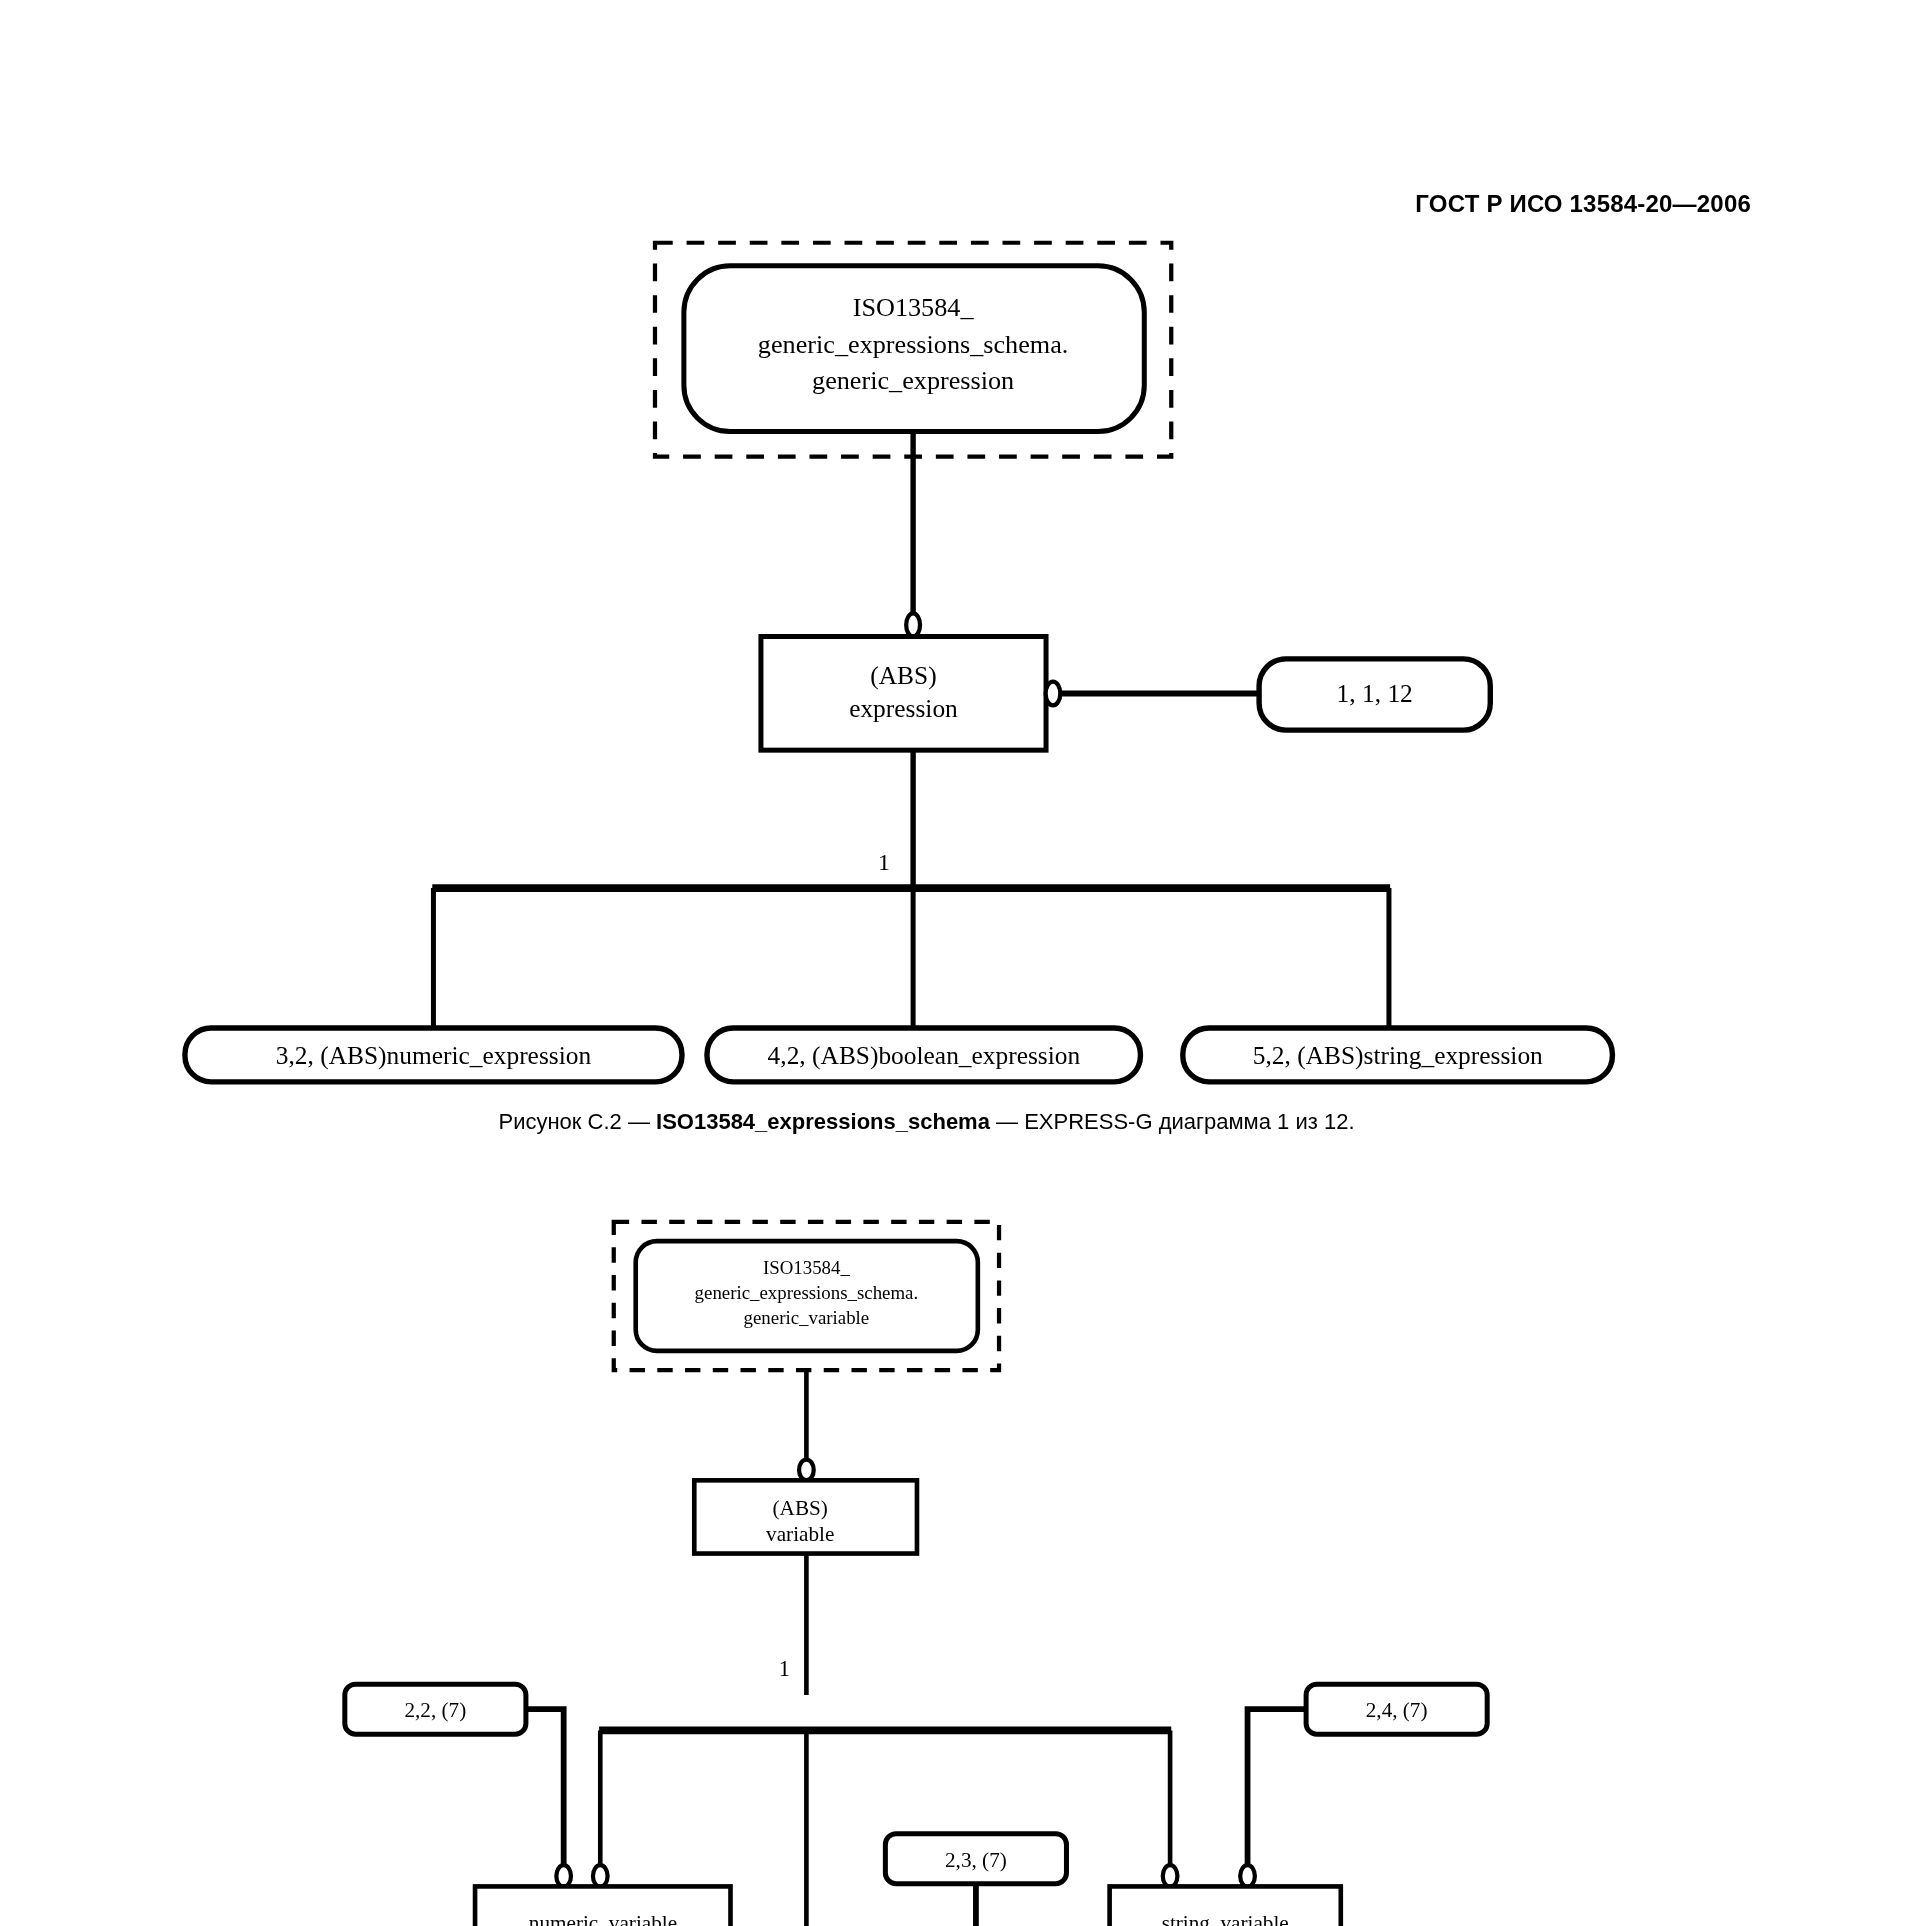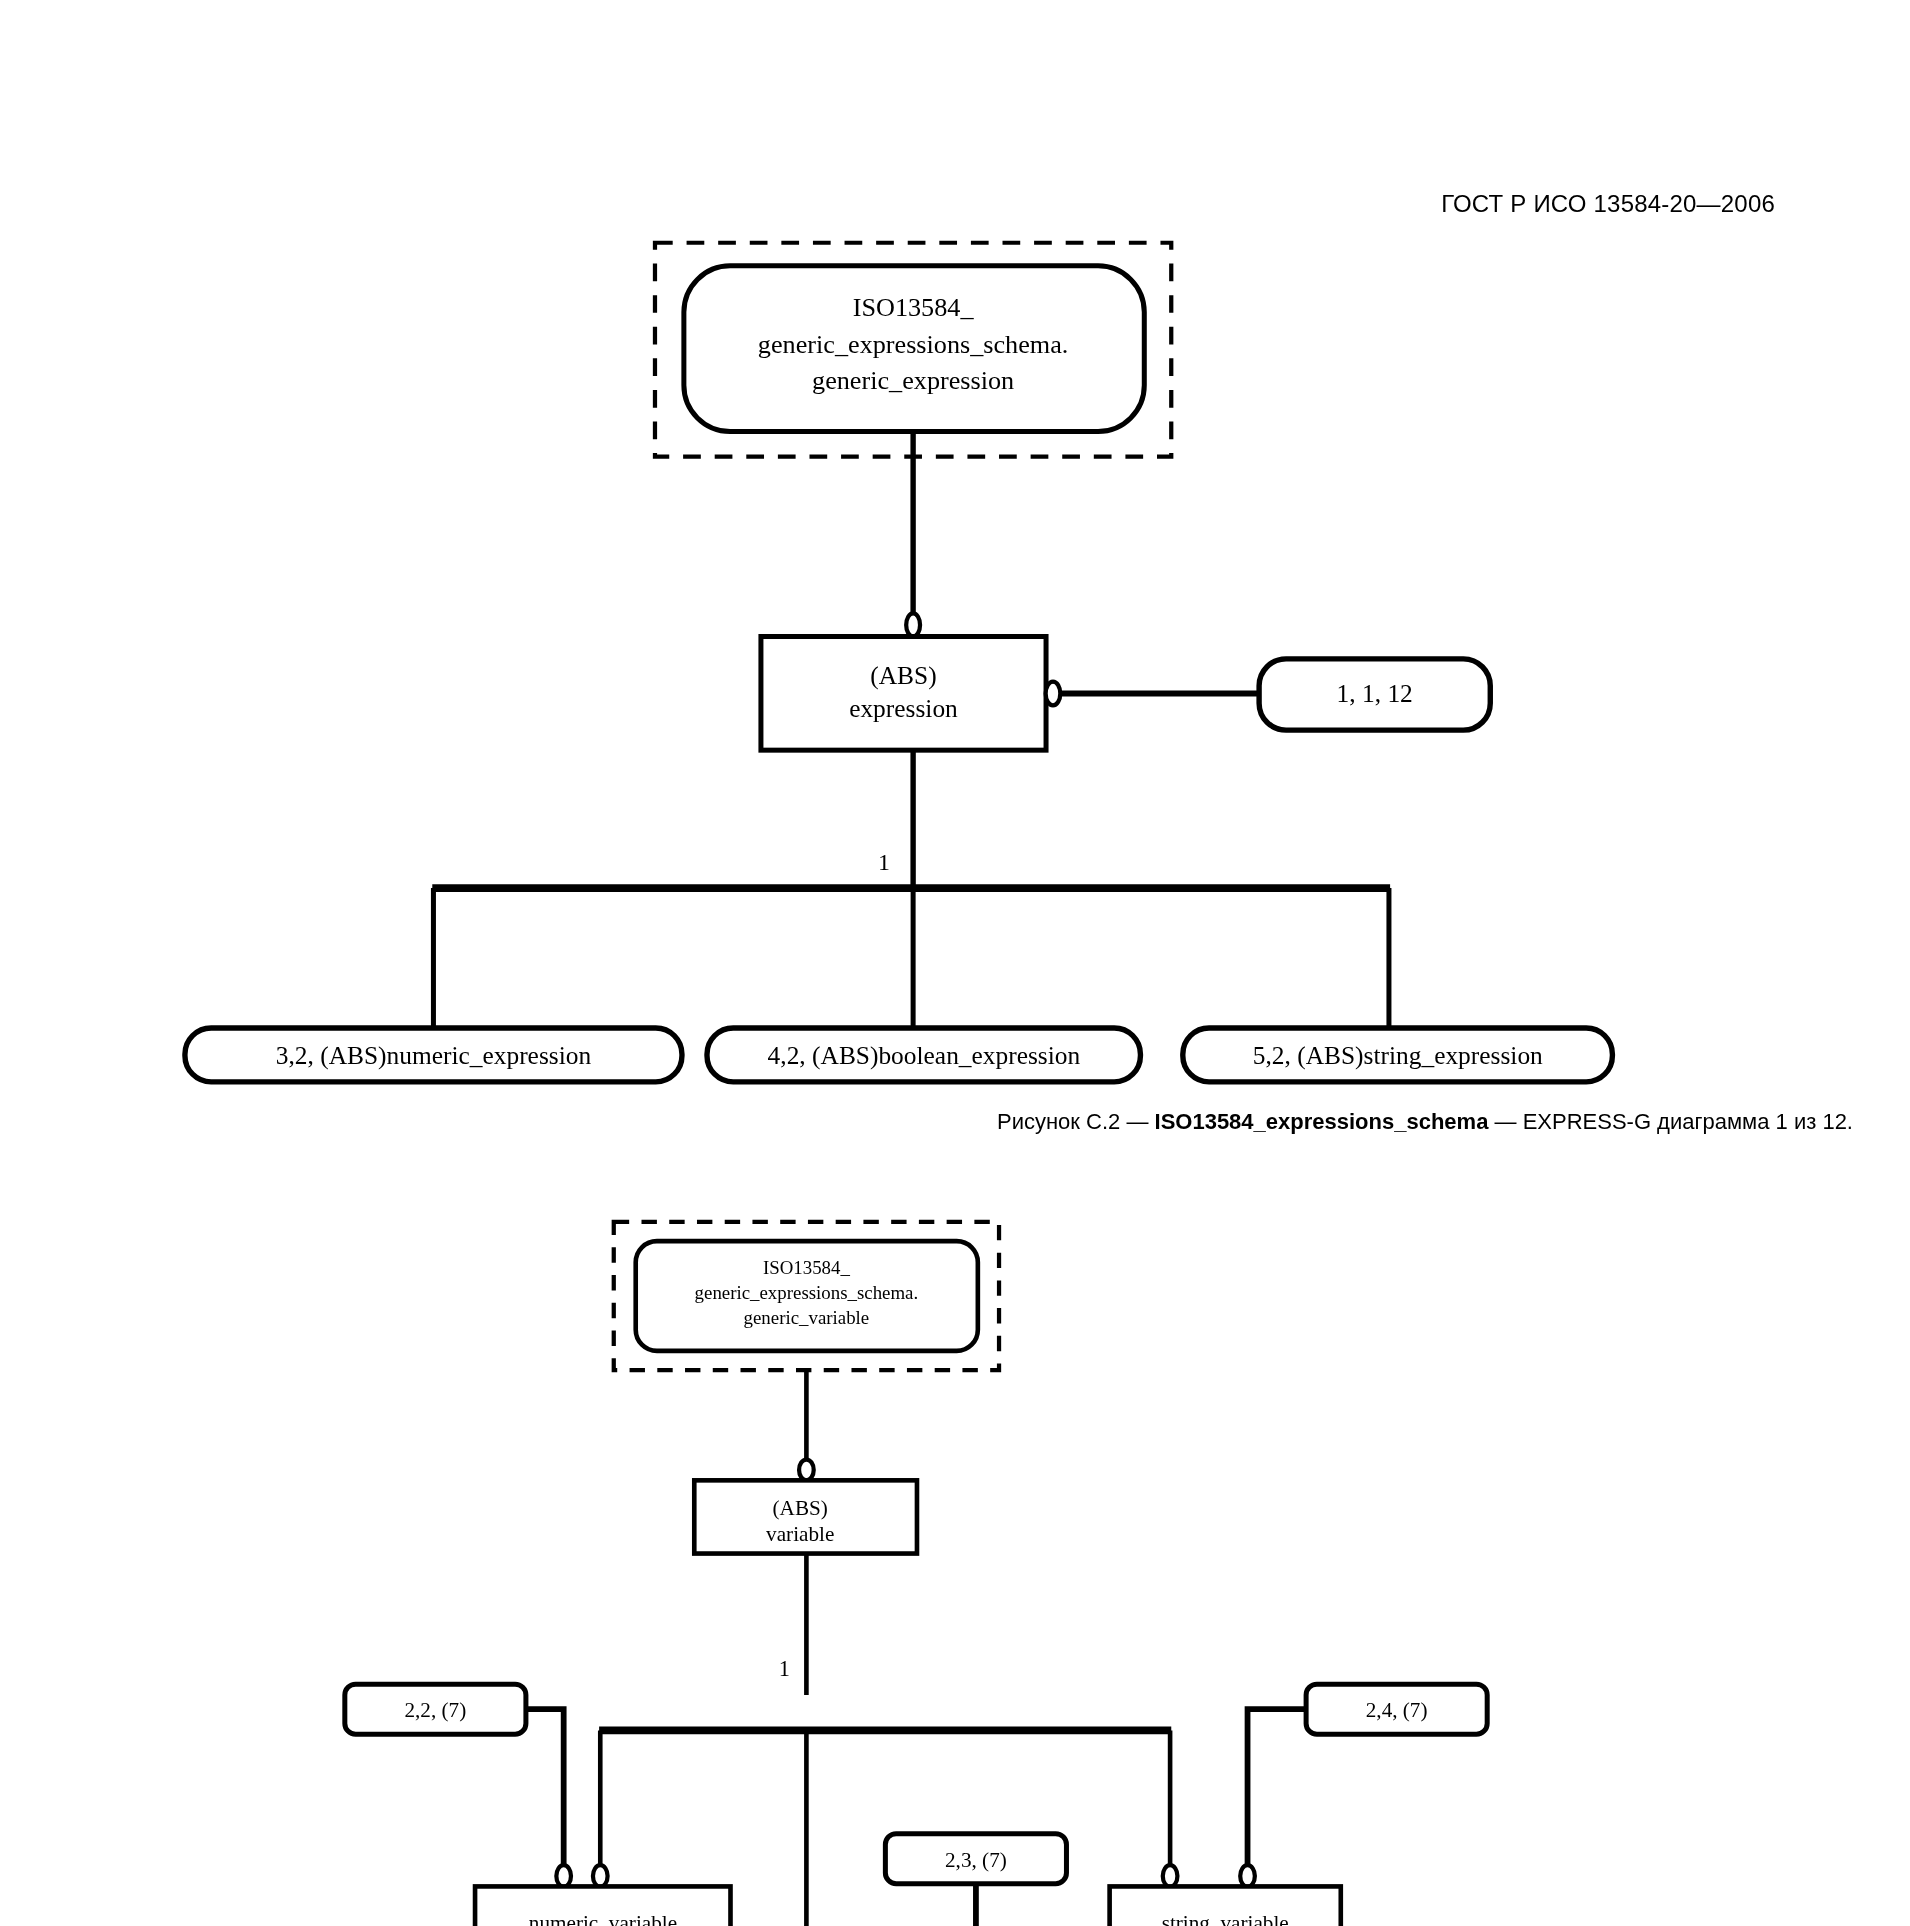--- a/index.html
+++ b/index.html
@@ -1,22 +1,22 @@
 <!DOCTYPE html>
 <html style="font-size:6.2px"><head>
 <meta charset="utf-8">
 <style>
   html,body{margin:0;padding:0;background:#fff;}
   body{width:1911px;height:2703px;position:relative;
        font-family:"Liberation Serif",serif;color:#000;}
   .page{position:absolute;inset:0;}
-  .hdr{position:absolute;right:136px;top:190px;
-       font-family:"Liberation Sans",sans-serif;font-weight:normal;
+  .hdr{position:absolute;right:160px;top:190px;
+       font-family:"Liberation Sans",sans-serif;font-weight:bold;
        font-size:24px;letter-spacing:0.2px;white-space:nowrap;}
-  .cap{position:absolute;left:0;width:1853px;text-align:right;
+  .cap{position:absolute;left:0;width:1853px;text-align:center;
        font-family:"Liberation Sans",sans-serif;font-size:22px;}
   .cap b{font-weight:bold;}
   .cap .l2{display:block;margin-top:8.5px;}
   .svgwrap{position:absolute;left:0;top:0;}
   text{font-family:"Liberation Serif",serif;fill:#000;}
 </style>
 </head>
 <body>
 
 <div class="page">

